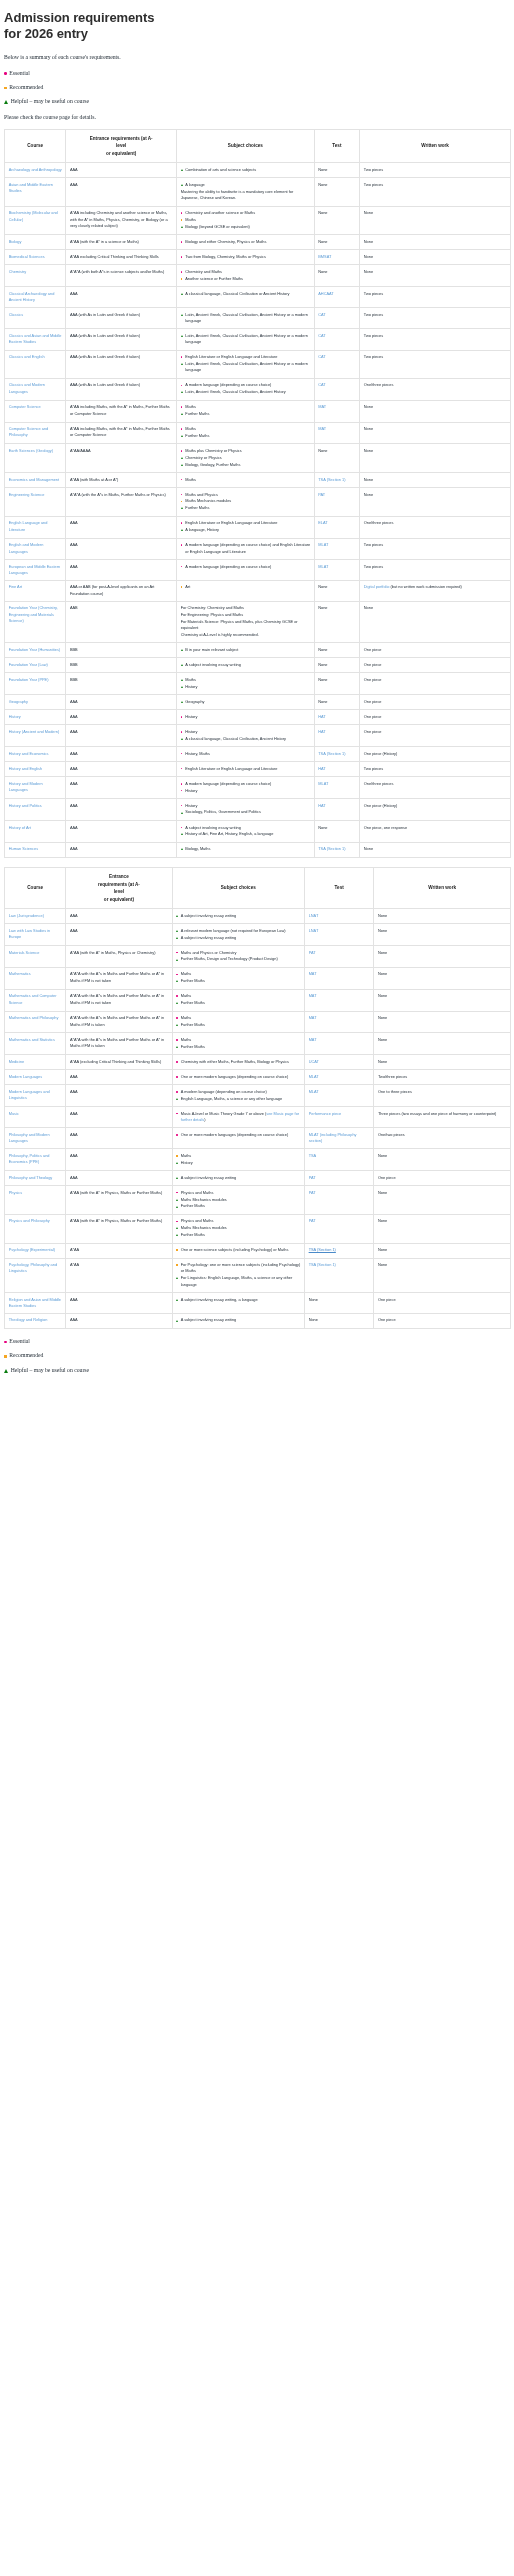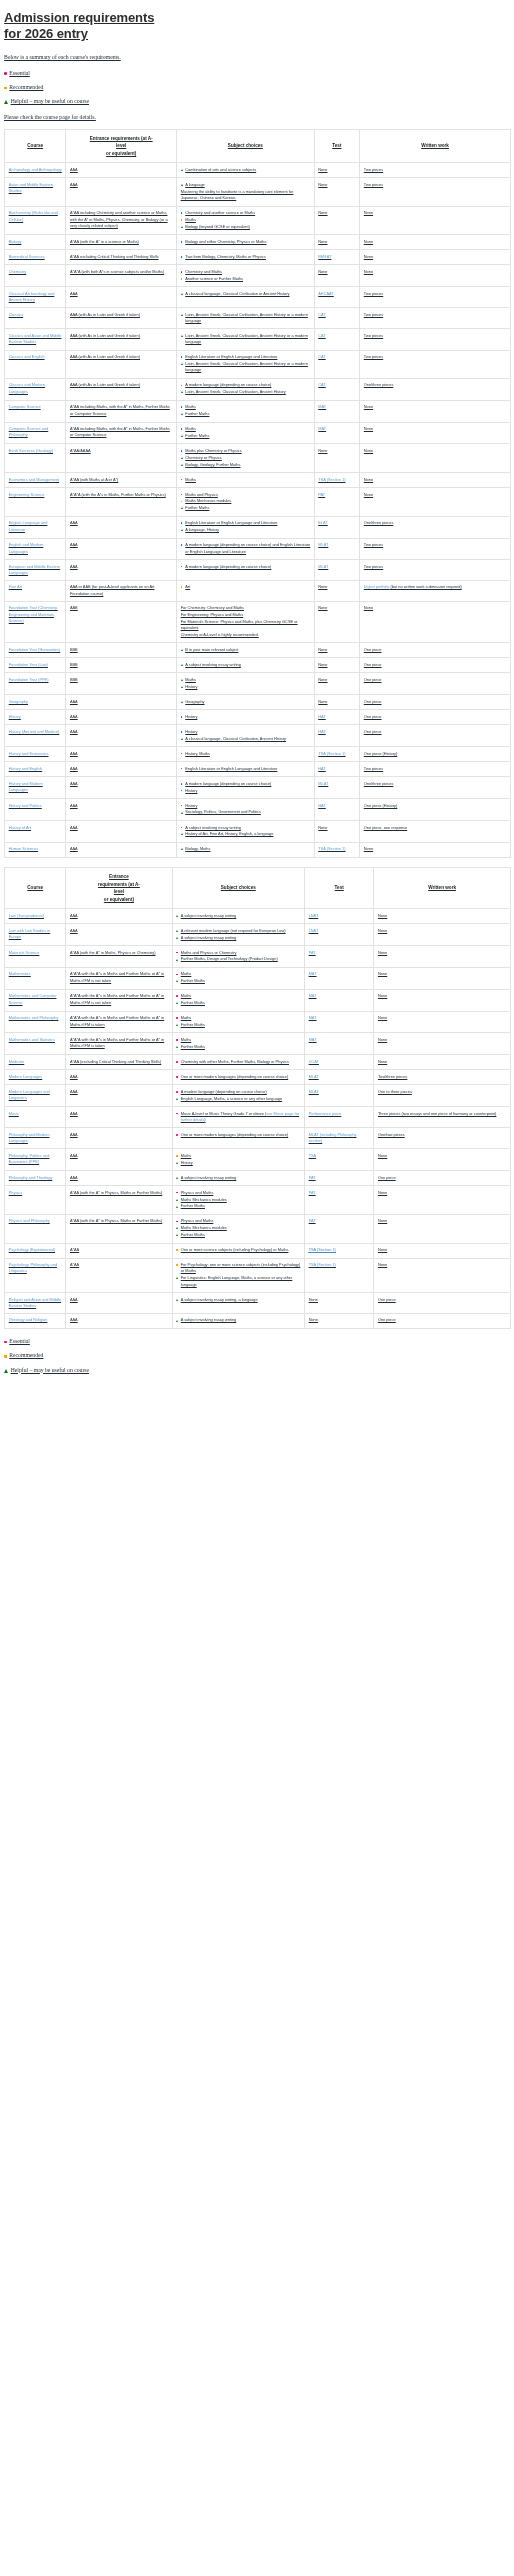--- a/index.html
+++ b/index.html
@@ -5,21 +5,21 @@
   * { box-sizing: border-box; }
   html, body {
     margin: 0; padding: 0;
     background: #ffffff;
   }
   body {
     width: 515px;
     font-family: "Liberation Serif", "DejaVu Serif", serif;
     color: #1f2933;
   }
-  .page { padding: 7.2px 4.1px 20.6px 4.1px; text-decoration: underline; }
+  .page { padding: 7.2px 4.1px 20.6px 4.1px; }
 
   h1.page-title {
     font-family: "Liberation Sans", "DejaVu Sans", sans-serif;
     font-weight: bold;
     font-size: 13px;
     line-height: 1.22;
     color: #2e2e2e;
     margin: 3.1px 0 11.3px 0;
     letter-spacing: -0.1px;
     max-width: 155px;

